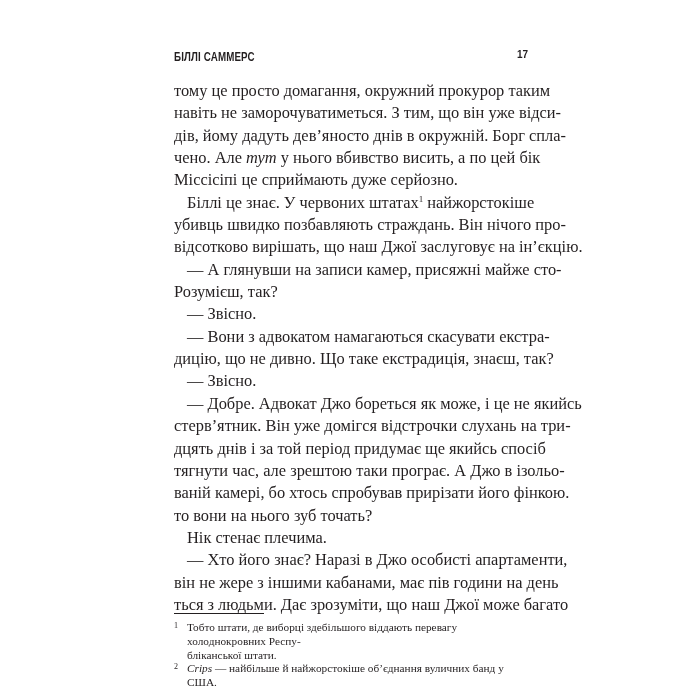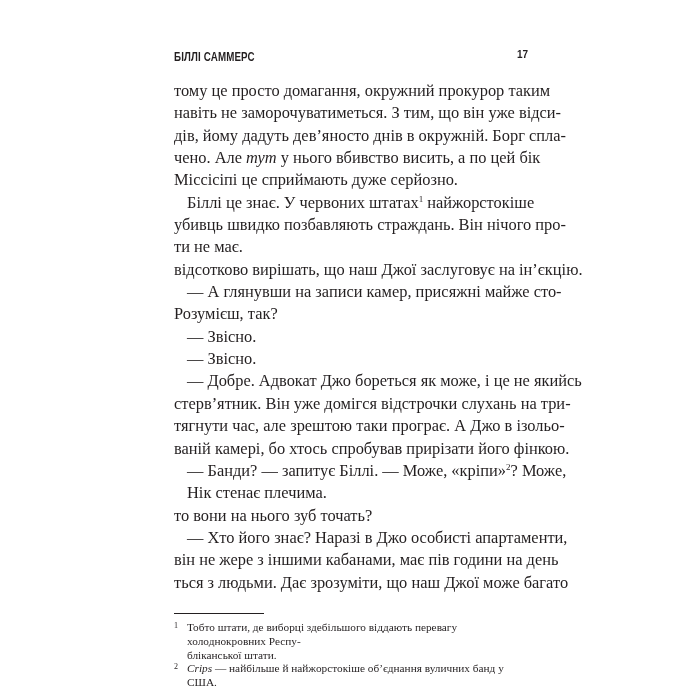--- a/index.html
+++ b/index.html
@@ -118,40 +118,41 @@
 
   <div class="body-text">
     <span class="line">тому це просто домагання, окружний прокурор таким</span>
     <span class="line">навіть не заморочуватиметься. З тим, що він уже відси-</span>
     <span class="line">дів, йому дадуть дев’яносто днів в окружній. Борг спла-</span>
     <span class="line"><span>чено. Але </span><em>тут</em><span> у нього вбивство висить, а по цей бік</span></span>
     <span class="line last">Міссісіпі це сприймають дуже серйозно.</span>
 
     <span class="line indent"><span>Біллі це знає. У червоних штатах</span><sup>1</sup><span> найжорстокіше</span></span>
     <span class="line">убивць швидко позбавляють страждань. Він нічого про-</span>
-    <span class="line last">ти не має.</span>
 
     <span class="line">відсотково вирішать, що наш Джої заслуговує на ін’єкцію.</span>
     <span class="line indent">— А глянувши на записи камер, присяжні майже сто-</span>
     <span class="line last">Розумієш, так?</span>
 
     <span class="line indent last">— Звісно.</span>
 
+    <span class="line indent">— Вони з адвокатом намагаються скасувати екстра-</span>
+    <span class="line last">дицію, що не дивно. Що таке екстрадиція, знаєш, так?</span>
 
     <span class="line indent last">— Звісно.</span>
 
     <span class="line indent">— Добре. Адвокат Джо бореться як може, і це не якийсь</span>
     <span class="line">стерв’ятник. Він уже домігся відстрочки слухань на три-</span>
+    <span class="line">дцять днів і за той період придумає ще якийсь спосіб</span>
     <span class="line">тягнути час, але зрештою таки програє. А Джо в ізольо-</span>
     <span class="line">ваній камері, бо хтось спробував прирізати його фінкою.</span>
 
-    <span class="line indent"><span>— Банди? — запитує Біллі. — Може, «кріпи»</span><sup>2</sup><span>? Може,</span></span>
+    <span class="line last">то вони на нього зуб точать?</span>
+
     <span class="line indent last">Нік стенає плечима.</span>
-
-    <span class="line last">то вони на нього зуб точать?</span>
 
     <span class="line indent">— Хто його знає? Наразі в Джо особисті апартаменти,</span>
     <span class="line">він не жере з іншими кабанами, має пів години на день</span>
     <span class="line">ться з людьми. Дає зрозуміти, що наш Джої може багато</span>
   </div>
 
   <div class="footnote-rule"></div>
 
   <div class="footnotes">
     <div class="footnote">

